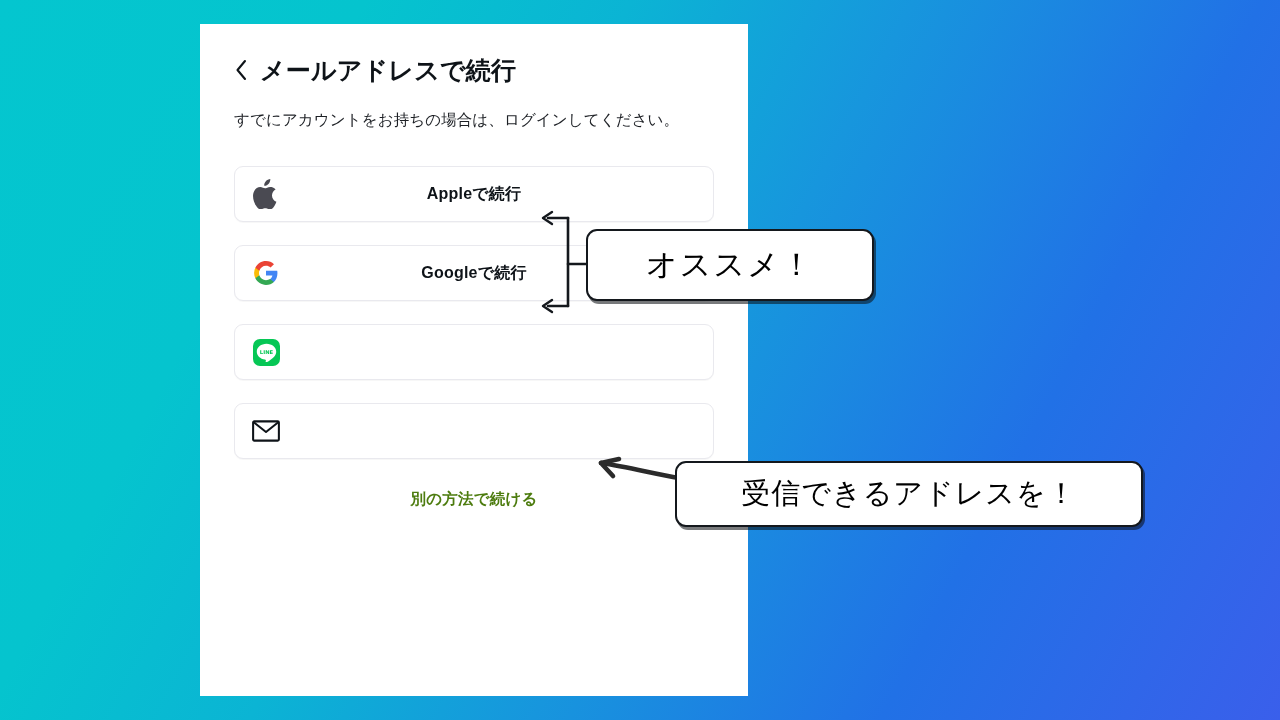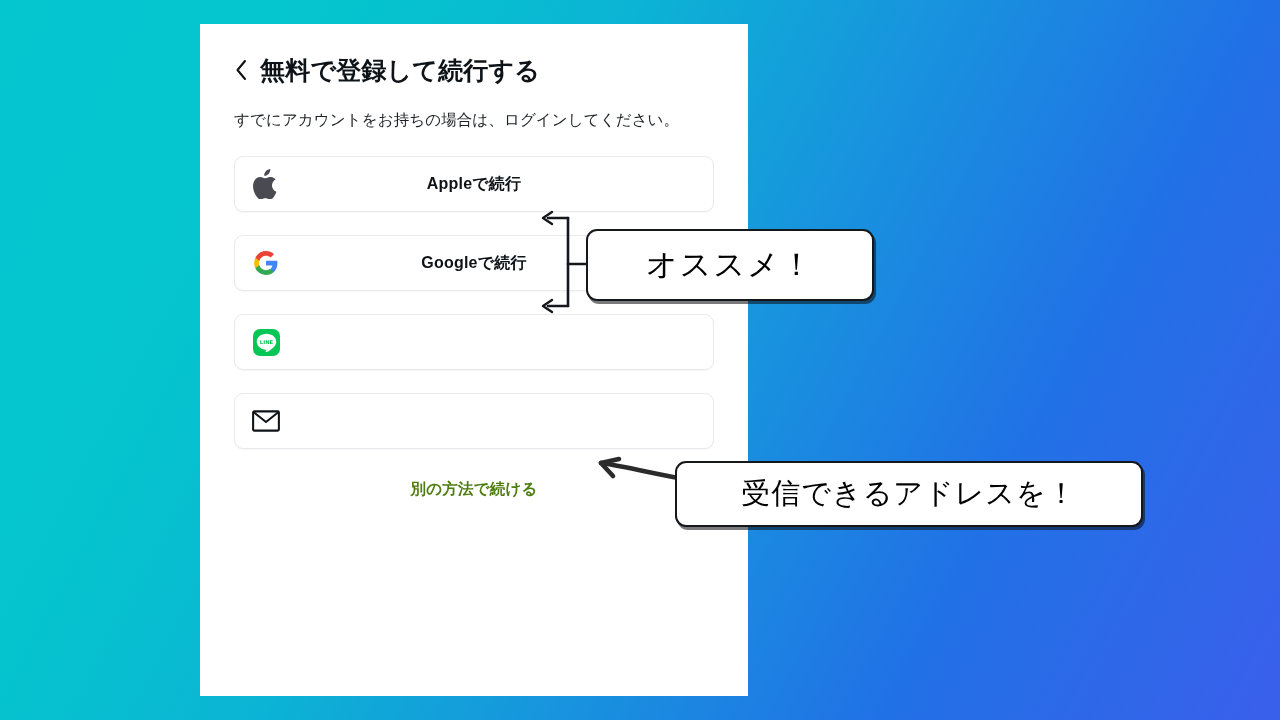--- a/index.html
+++ b/index.html
@@ -69,21 +69,21 @@
   .subtitle {
     margin-top: 20px;
     font-size: 15.5px;
     line-height: 1.95;
     color: #1d2025;
     letter-spacing: 0.1px;
     width: 484px;
   }
 
   
-  .btn-stack { margin-top: 21px; }
+  .btn-stack { margin-top: 31px; }
 
   .provider-btn {
     position: relative;
     display: flex;
     align-items: center;
     width: 480px;
     height: 56px;
     background: #ffffff;
     border: 1px solid #e9e9ee;
     border-radius: 9px;
@@ -199,21 +199,21 @@
 
   <div id="card">
     <div class="card-inner">
 
       <div class="header-row">
         <span>
           <svg class="back-chevron" viewBox="0 0 14 22" fill="none">
             <path d="M11 2 L3.5 11 L11 20" stroke="#0e1318" stroke-width="2.1" stroke-linecap="round" stroke-linejoin="round"></path>
           </svg>
         </span>
-        <div class="page-title">無料で登録して続行する</div>
+        <div class="page-title">メールアドレスで続行</div>
       </div>
 
       <div class="subtitle">すでにアカウントをお持ちの場合は、ログインしてください。</div>
 
       <div class="btn-stack">
 
         <div class="provider-btn">
           <span class="btn-icon">
             <svg class="apple-glyph" viewBox="0 0 26 30">
               <path fill="#4a4a52" d="M17.3 0c.14 1.75-.56 3.45-1.6 4.7-1.06 1.27-2.8 2.26-4.5 2.12-.17-1.68.63-3.43 1.65-4.57C13.95.93 15.73 0 17.3 0z"></path>

